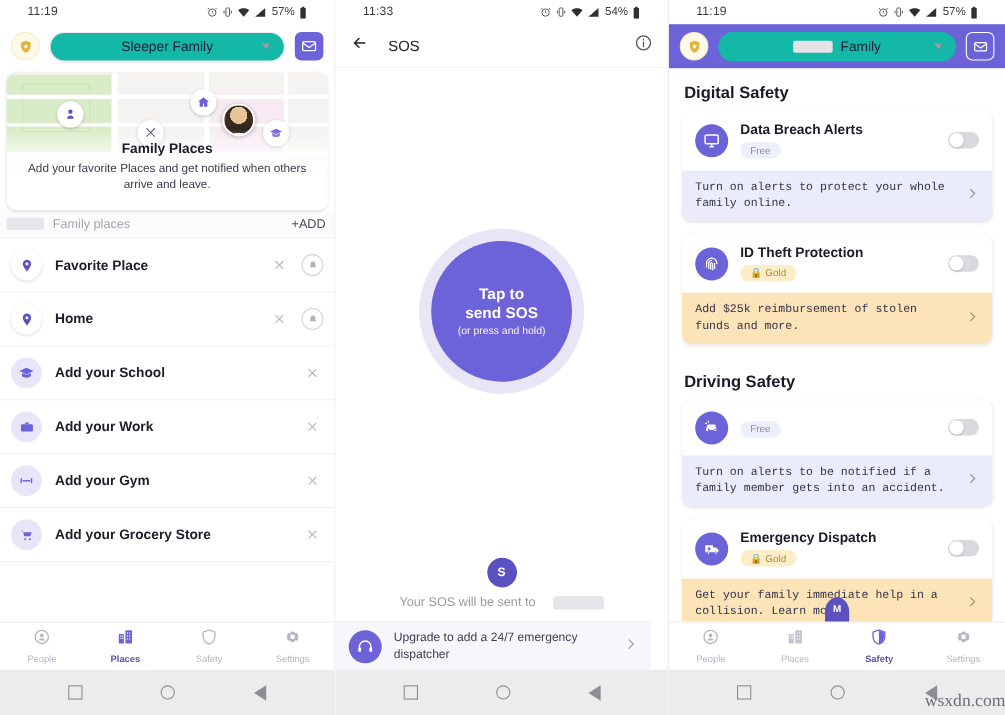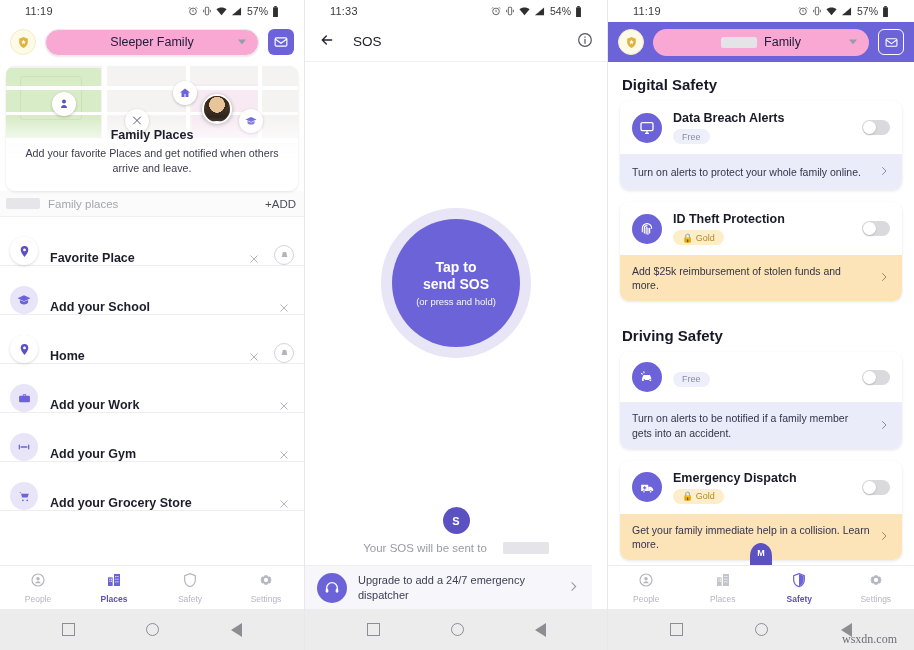--- a/index.html
+++ b/index.html
@@ -33,21 +33,21 @@
     padding: 0 10px; gap: 9px; background: #fff;
   }
   .circle-badge {
     width: 26px; height: 26px; border-radius: 50%;
     background: #fdfae8; border: 1px solid #f3ecc8;
     display: flex; align-items: center; justify-content: center;
     flex: 0 0 auto;
   }
   .family-pill {
     flex: 1 1 auto; height: 27px; border-radius: 14px;
-    background: #f9a8d4; border: 1px solid #ececf2;
+    background: #14b8a6; border: 1px solid #ececf2;
     box-shadow: 0 1px 2px rgba(0,0,0,.09);
     display: flex; align-items: center; justify-content: center;
     position: relative; font-size: 12.5px; color: #20203a; font-weight: 500;
   }
   .family-pill .caret {
     position: absolute; right: 12px; top: 50%; transform: translateY(-50%);
     width: 0; height: 0; border-left: 4px solid transparent;
     border-right: 4px solid transparent; border-top: 5px solid #9a9aa8;
   }
   .mail-btn {
@@ -116,21 +116,21 @@
     display: flex; align-items: center; height: 26px;
     padding: 0 8px 0 6px; background: #fbfbfc;
     border-bottom: 1px solid #f0f0f4;
   }
   .redact { width: 34px; height: 11px; background: #e6e6ea; border-radius: 2px; margin-right: 8px; }
   .fp-label { font-size: 11.5px; color: #a5a5b0; flex: 1 1 auto; }
   .fp-add { font-size: 11.5px; color: #4b4b5c; font-weight: 500; }
 
   
   .place-row {
-    display: flex; align-items: flex-end; height: 49px;
+    display: flex; align-items: center; height: 49px;
     padding: 0 10px 0 10px; border-bottom: 1px solid #eeeef2;
     background: #fff;
   }
   .p-icon {
     width: 28px; height: 28px; border-radius: 50%;
     display: flex; align-items: center; justify-content: center;
     flex: 0 0 auto; margin-right: 12px;
   }
   .p-icon.white { background: #fff; box-shadow: 0 1px 3px rgba(0,0,0,.14); }
   .p-icon.lav { background: #e7e5f7; }
@@ -250,23 +250,23 @@
   .toggle::after {
     content: ''; position: absolute; left: 1px; top: 1px;
     width: 13px; height: 13px; border-radius: 50%; background: #fff;
     box-shadow: 0 1px 2px rgba(0,0,0,.18);
   }
   .card-foot {
     display: flex; align-items: center; padding: 9px 12px; gap: 8px;
   }
   .card-foot.blue { background: #eaedf9; }
   .card-foot.amber { background: #fce4b8; }
-  .cf-txt { flex: 1 1 auto; font-size: 10.5px; color: #33334a; line-height: 1.35; }
+  .cf-txt { flex: 1 1 auto; font-size: 10.5px; color: #33334a; line-height: 1.35; font-family: Liberation Mono, monospace; }
   .wm {
-    position: absolute; right: 17px; bottom: 3px; font-size: 12px;
+    position: absolute; right: 0; bottom: 3px; font-size: 16px;
     color: #6e6e78; font-family: "Liberation Serif", serif;
   }
 </style>
 </head>
 <body>
 
 <div class="screens">
 
   <div class="panel p1">
 
@@ -389,49 +389,49 @@
               <path d="M5 5l14 14M19 5L5 19"></path>
             </svg>
           </span>
         <span class="p-bell">
             <svg width="9" height="9" viewBox="0 0 24 24" fill="#b4b4bd">
               <path d="M12 2a6 6 0 00-6 6v4l-2 4h16l-2-4V8a6 6 0 00-6-6z"></path>
             </svg>
           </span>
       </div>
       <div class="place-row">
+        <div class="p-icon white">
+          <svg width="13" height="13" viewBox="0 0 24 24" fill="#5b51c0">
+              <path d="M12 2a7 7 0 00-7 7c0 5 7 13 7 13s7-8 7-13a7 7 0 00-7-7z"></path>
+              <circle cx="12" cy="9" r="2.6" fill="#fff"></circle>
+            </svg>
+        </div>
+        <span class="p-label">Home</span>
+        <span class="p-x">
+            <svg width="12" height="12" viewBox="0 0 24 24" stroke="#b4b4bd" stroke-width="2" fill="none">
+              <path d="M5 5l14 14M19 5L5 19"></path>
+            </svg>
+          </span>
+        <span class="p-bell">
+            <svg width="9" height="9" viewBox="0 0 24 24" fill="#b4b4bd">
+              <path d="M12 2a6 6 0 00-6 6v4l-2 4h16l-2-4V8a6 6 0 00-6-6z"></path>
+            </svg>
+          </span>
+      </div>
+      <div class="place-row">
         <div class="p-icon lav">
           <svg width="14" height="14" viewBox="0 0 24 24" fill="#6c63d8">
               <path d="M12 4 1 9l11 5 11-5z"></path>
               <path d="M5 12v4c0 2 3.5 3.5 7 3.5S19 18 19 16v-4l-7 3z"></path>
             </svg>
         </div>
         <span class="p-label">Add your School</span>
         <span class="p-x">
             <svg width="12" height="12" viewBox="0 0 24 24" stroke="#b4b4bd" stroke-width="2" fill="none">
               <path d="M5 5l14 14M19 5L5 19"></path>
-            </svg>
-          </span>
-      </div>
-      <div class="place-row">
-        <div class="p-icon white">
-          <svg width="13" height="13" viewBox="0 0 24 24" fill="#5b51c0">
-              <path d="M12 2a7 7 0 00-7 7c0 5 7 13 7 13s7-8 7-13a7 7 0 00-7-7z"></path>
-              <circle cx="12" cy="9" r="2.6" fill="#fff"></circle>
-            </svg>
-        </div>
-        <span class="p-label">Home</span>
-        <span class="p-x">
-            <svg width="12" height="12" viewBox="0 0 24 24" stroke="#b4b4bd" stroke-width="2" fill="none">
-              <path d="M5 5l14 14M19 5L5 19"></path>
-            </svg>
-          </span>
-        <span class="p-bell">
-            <svg width="9" height="9" viewBox="0 0 24 24" fill="#b4b4bd">
-              <path d="M12 2a6 6 0 00-6 6v4l-2 4h16l-2-4V8a6 6 0 00-6-6z"></path>
             </svg>
           </span>
       </div>
       <div class="place-row">
         <div class="p-icon lav">
           <svg width="13" height="13" viewBox="0 0 24 24" fill="#6c63d8">
               <path d="M9 4h6v3h-2V6h-2v1H9z"></path>
               <rect x="2" y="7" width="20" height="12" rx="2"></rect>
             </svg>
         </div>

